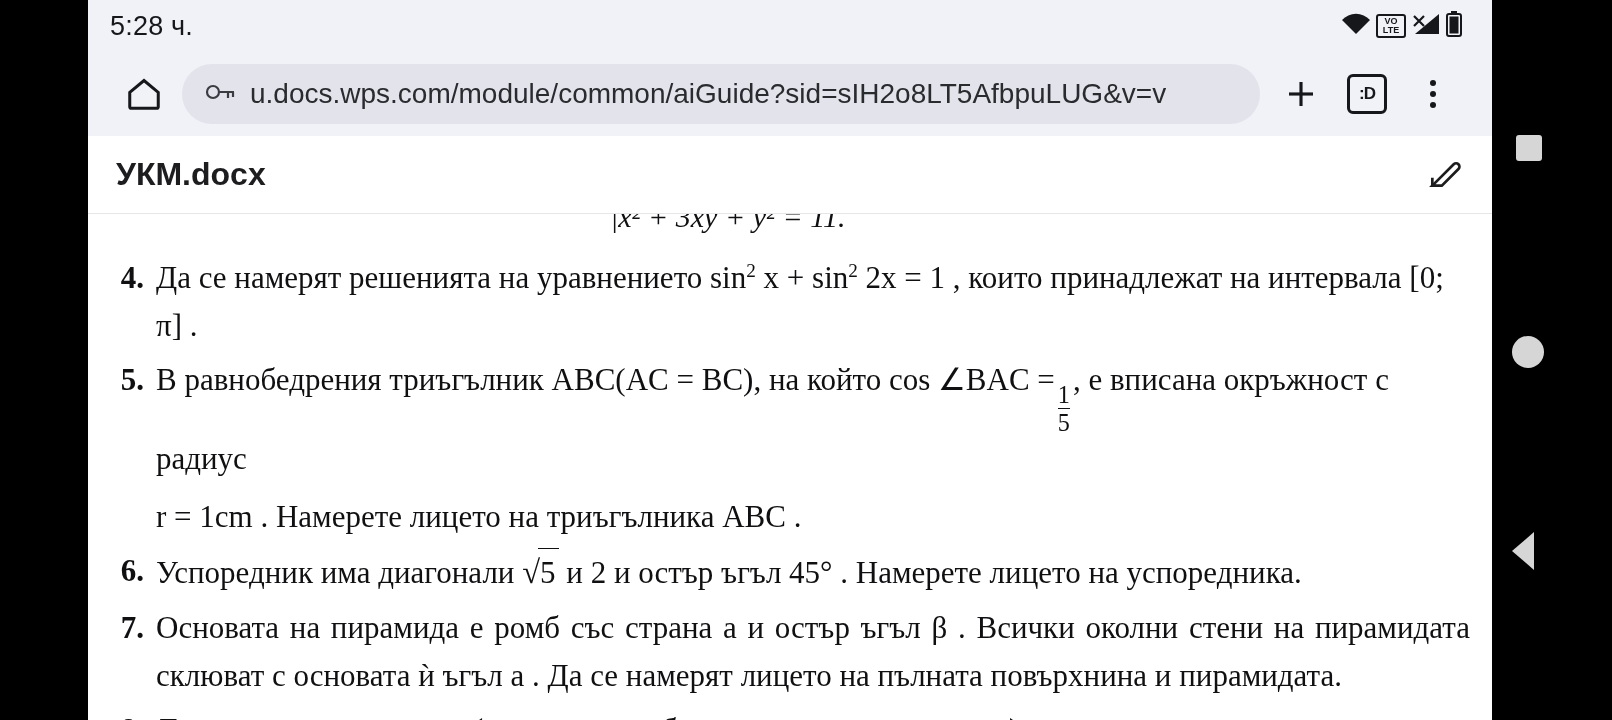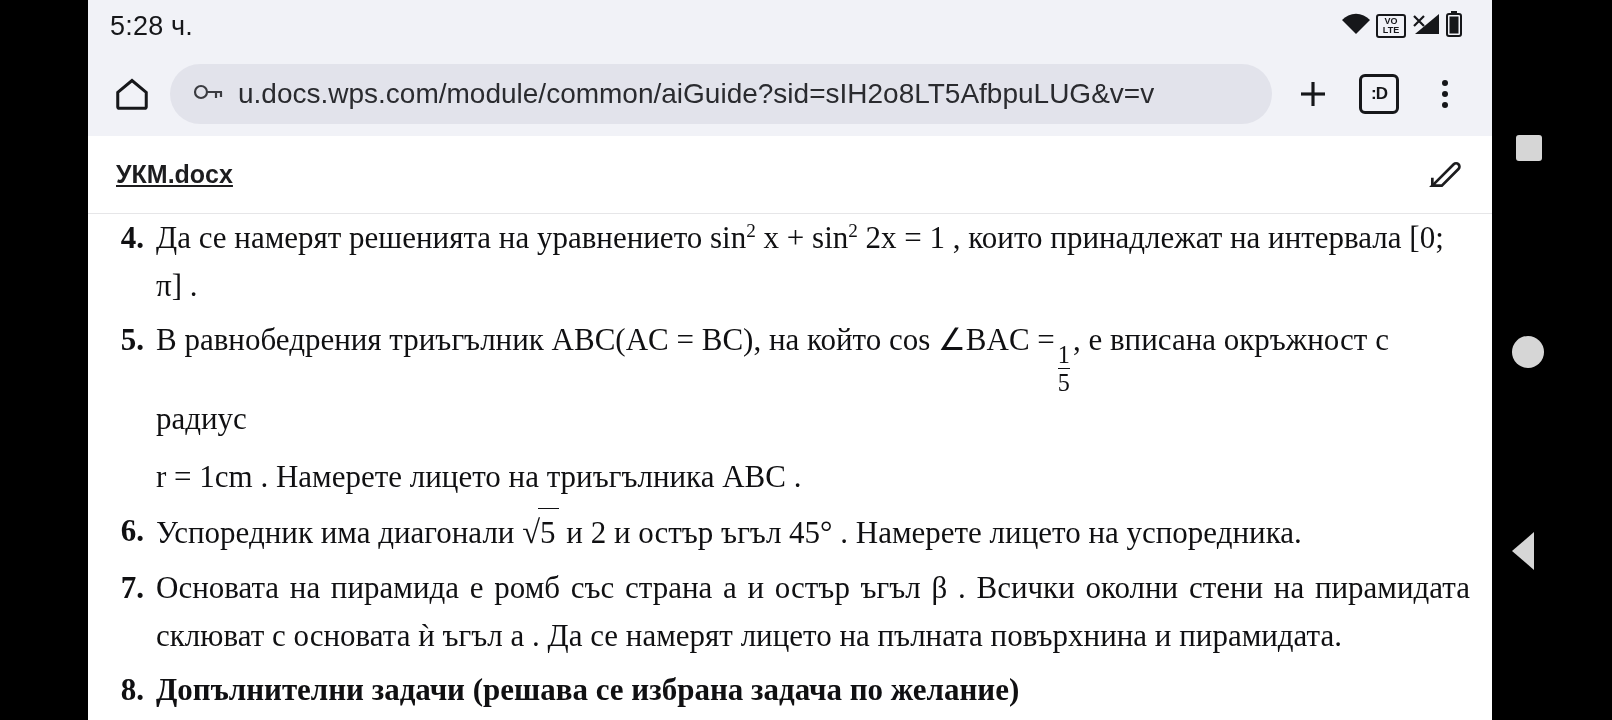--- a/index.html
+++ b/index.html
@@ -66,21 +66,21 @@
     align-items: center; justify-content: center;
     font-weight: bold;
   }
   
   .browserbar {
     position: relative;
     height: 84px;
     background: #f1f2f7;
     display: flex;
     align-items: center;
-    padding: 0 22px;
+    padding: 0 34px;
     box-sizing: border-box;
     gap: 16px;
   }
   .home-btn { width: 44px; height: 44px; display:flex; align-items:center; justify-content:center; }
   .urlbar {
     flex: 1;
     height: 60px;
     background: #e2e3eb;
     border-radius: 30px;
     display: flex;
@@ -119,24 +119,23 @@
     position: relative;
     height: 78px;
     background: #ffffff;
     display: flex;
     align-items: center;
     padding: 0 28px;
     box-sizing: border-box;
     border-bottom: 1px solid #e6e6e8;
   }
   .doctitle {
-    font-size: 25px;
+    font-size: 32px;
     font-weight: bold;
     color: #1d1d1f;
-    text-decoration: underline;
   }
   .docheader-right {
     margin-left: auto;
     display: flex;
     align-items: center;
     gap: 26px;
   }
   .edit-pc-btn {
     background: #2e7df6;
     color: #fff;
@@ -305,20 +304,23 @@
           <svg width="38" height="38" viewBox="0 0 24 24" fill="none" stroke="#1d1d1f" stroke-width="1.7">
             <path d="M4 20 h6 L20.5 9.5 a2.1 2.1 0 0 0 -3 -3 L7 17 Z"></path>
             <path d="M4 20 v-5"></path>
           </svg>
         </span>
       </div>
     </div>
 
     <div class="docbody">
 
+      <div class="clip-top">
+        <span class="formula">|x² + 3xy + y² = 11.</span>
+      </div>
 
       <div class="item">
         <span class="num">4.</span>
         <span class="body">
           <span>Да се намерят решенията на уравнението </span><span class="mi"><span>sin</span><span class="sup">2</span><span> x + sin</span><span class="sup">2</span><span> 2x = 1</span></span><span> , които принадлежат на интервала </span><span class="mi">[0; π]</span><span> .</span>
         </span>
       </div>
 
       <div class="item">
         <span class="num">5.</span>

